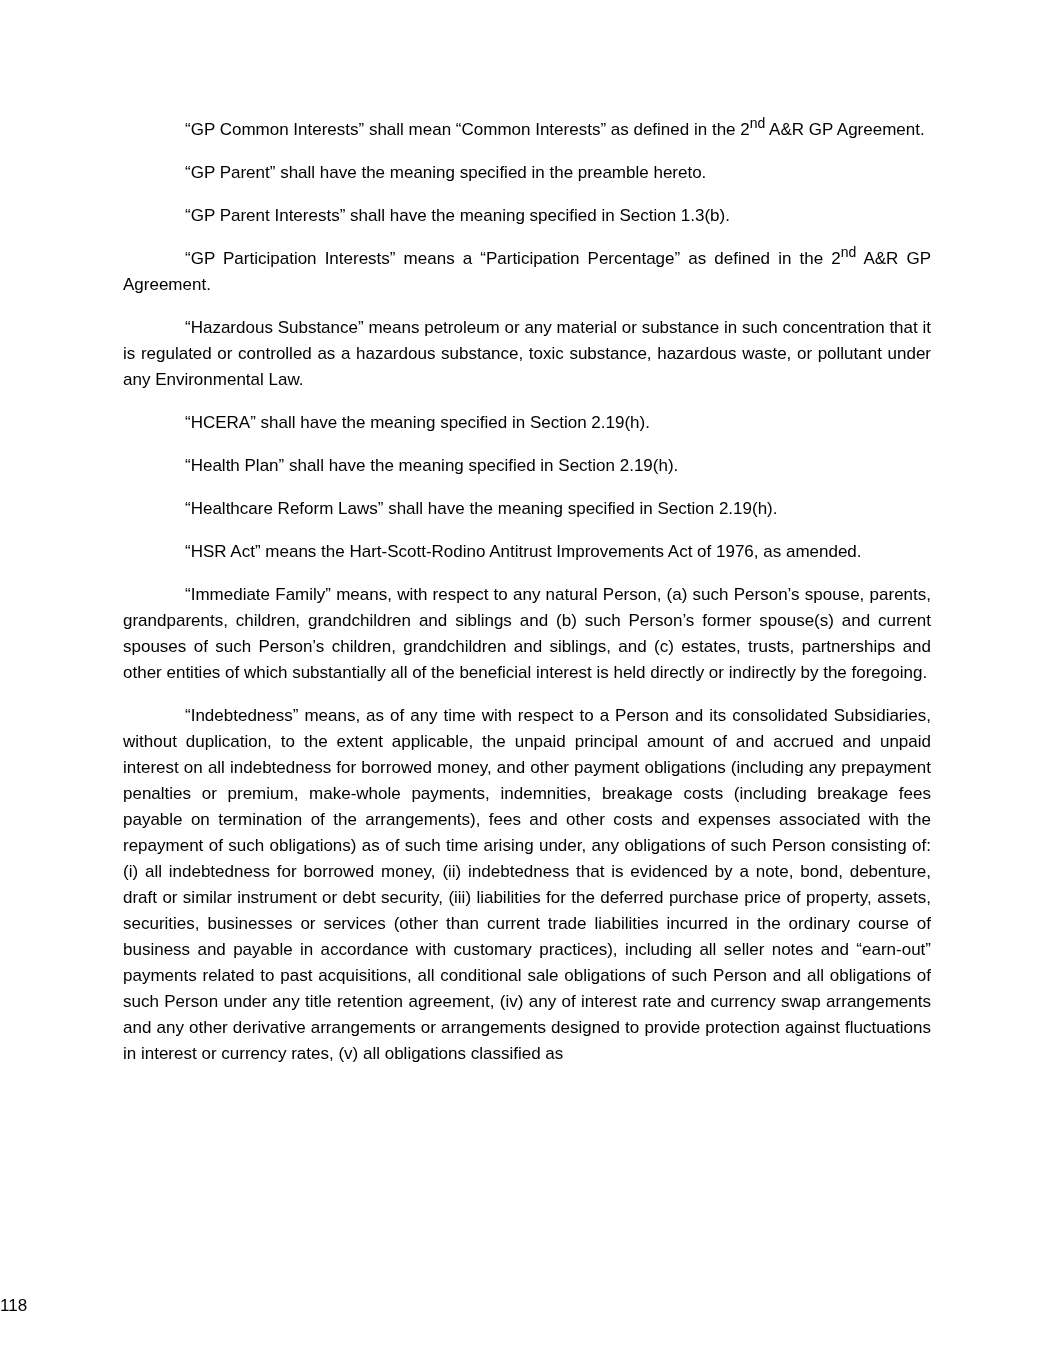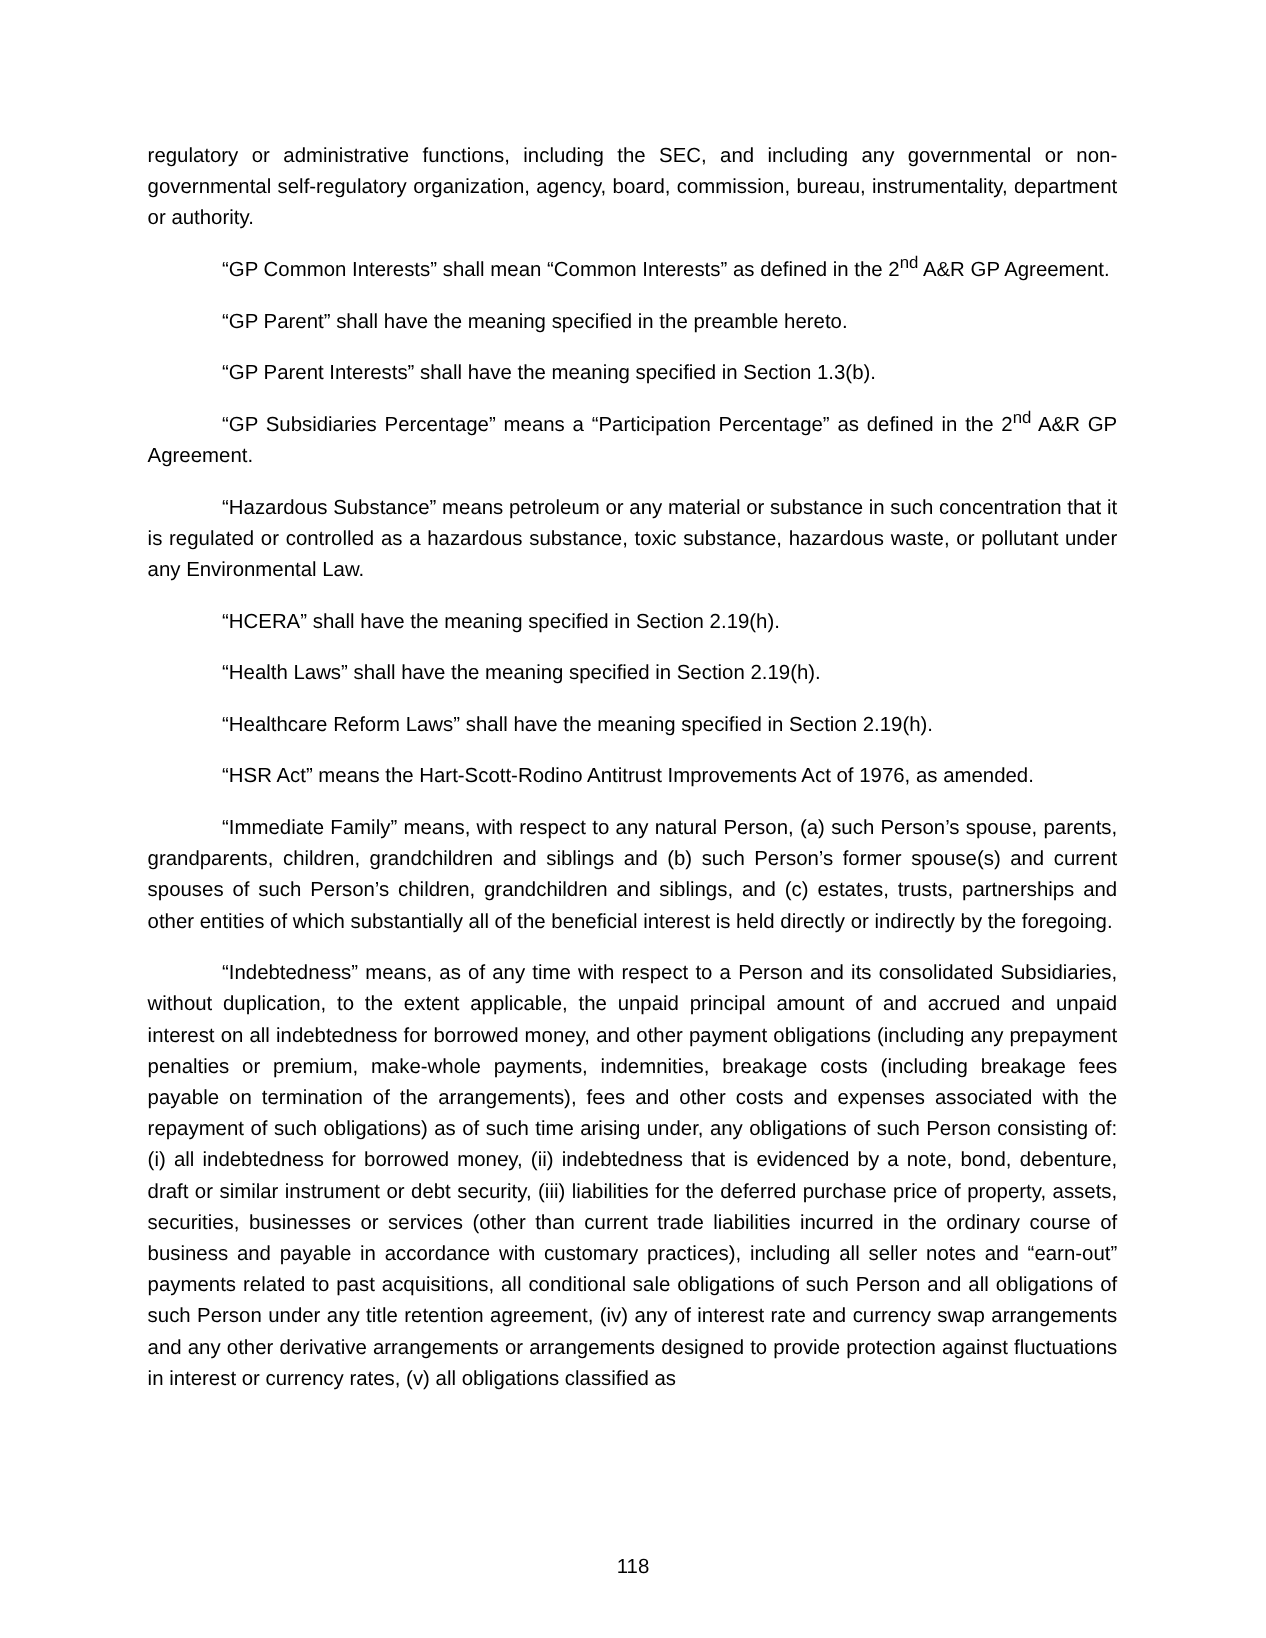--- a/index.html
+++ b/index.html
@@ -33,38 +33,36 @@
   .sup {
     vertical-align: super;
     font-size: 14px;
     line-height: 0;
   }
   .page-number {
     position: absolute;
     bottom: 46px;
     left: 0;
     width: 100%;
-    text-align: center;
     font-family: "Liberation Sans", sans-serif;
     font-size: 17px;
     color: #000000;
   }
 </style>
 </head>
 <body>
 
 <div class="page">
   <div class="doc-body">
-      <p class="para"><span>regulatory or administrative functions, including the SEC, and including any governmental or non-governmental self-regulatory organization, agency, board, commission, bureau, instrumentality, department or authority.</span></p>
       <p class="para indent"><span>“</span><span class="u">GP Common Interests</span><span>” shall mean “Common Interests” as defined in the 2</span><span class="sup">nd</span><span> A&amp;R GP Agreement.</span></p>
       <p class="para indent"><span>“</span><span class="u">GP Parent</span><span>” shall have the meaning specified in the preamble hereto.</span></p>
       <p class="para indent"><span>“</span><span class="u">GP Parent Interests</span><span>” shall have the meaning specified in </span><span class="u">Section 1.3(b)</span><span>.</span></p>
-      <p class="para indent"><span>“</span><span class="u">GP Subsidiaries Percentage</span><span>” means a “Participation Percentage” as defined in the 2</span><span class="sup">nd</span><span> A&amp;R GP Agreement.</span></p>
+      <p class="para indent"><span>“</span><span class="u">GP Participation Interests</span><span>” means a “Participation Percentage” as defined in the 2</span><span class="sup">nd</span><span> A&amp;R GP Agreement.</span></p>
       <p class="para indent"><span>“</span><span class="u">Hazardous Substance</span><span>” means petroleum or any material or substance in such concentration that it is regulated or controlled as a hazardous substance, toxic substance, hazardous waste, or pollutant under any Environmental Law.</span></p>
       <p class="para indent"><span>“</span><span class="u">HCERA</span><span>” shall have the meaning specified in </span><span class="u">Section 2.19(h)</span><span>.</span></p>
-      <p class="para indent"><span>“</span><span class="u">Health Laws</span><span>” shall have the meaning specified in </span><span class="u">Section 2.19(h)</span><span>.</span></p>
+      <p class="para indent"><span>“</span><span class="u">Health Plan</span><span>” shall have the meaning specified in </span><span class="u">Section 2.19(h)</span><span>.</span></p>
       <p class="para indent"><span>“</span><span class="u">Healthcare Reform Laws</span><span>” shall have the meaning specified in </span><span class="u">Section 2.19(h)</span><span>.</span></p>
       <p class="para indent"><span>“</span><span class="u">HSR Act</span><span>” means the Hart-Scott-Rodino Antitrust Improvements Act of 1976, as amended.</span></p>
       <p class="para indent"><span>“</span><span class="u">Immediate Family</span><span>” means, with respect to any natural Person, (a) such Person’s spouse, parents, grandparents, children, grandchildren and siblings and (b) such Person’s former spouse(s) and current spouses of such Person’s children, grandchildren and siblings, and (c) estates, trusts, partnerships and other entities of which substantially all of the beneficial interest is held directly or indirectly by the foregoing.</span></p>
       <p class="para indent"><span>“</span><span class="u">Indebtedness</span><span>” means, as of any time with respect to a Person and its consolidated Subsidiaries, without duplication, to the extent applicable, the unpaid principal amount of and accrued and unpaid interest on all indebtedness for borrowed money, and other payment obligations (including any prepayment penalties or premium, make-whole payments, indemnities, breakage costs (including breakage fees payable on termination of the arrangements), fees and other costs and expenses associated with the repayment of such obligations) as of such time arising under, any obligations of such Person consisting of: (i) all indebtedness for borrowed money, (ii) indebtedness that is evidenced by a note, bond, debenture, draft or similar instrument or debt security, (iii) liabilities for the deferred purchase price of property, assets, securities, businesses or services (other than current trade liabilities incurred in the ordinary course of business and payable in accordance with customary practices), including all seller notes and “earn-out” payments related to past acquisitions, all conditional sale obligations of such Person and all obligations of such Person under any title retention agreement, (iv) any of interest rate and currency swap arrangements and any other derivative arrangements or arrangements designed to provide protection against fluctuations in interest or currency rates, (v) all obligations classified as</span></p>
     </div>
   <div class="page-number">118</div>
 </div>
 
 </body></html>

